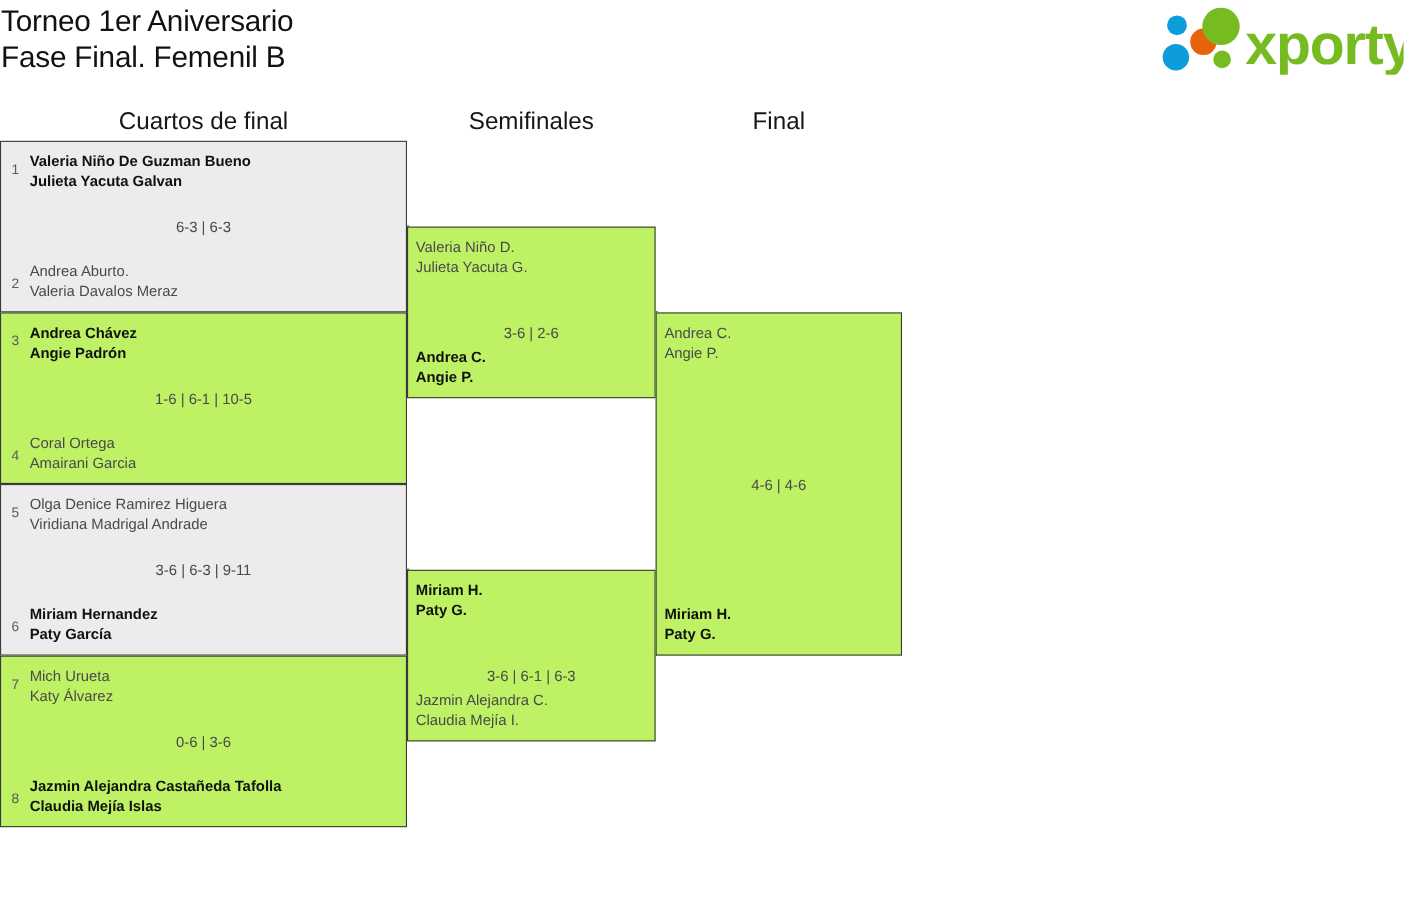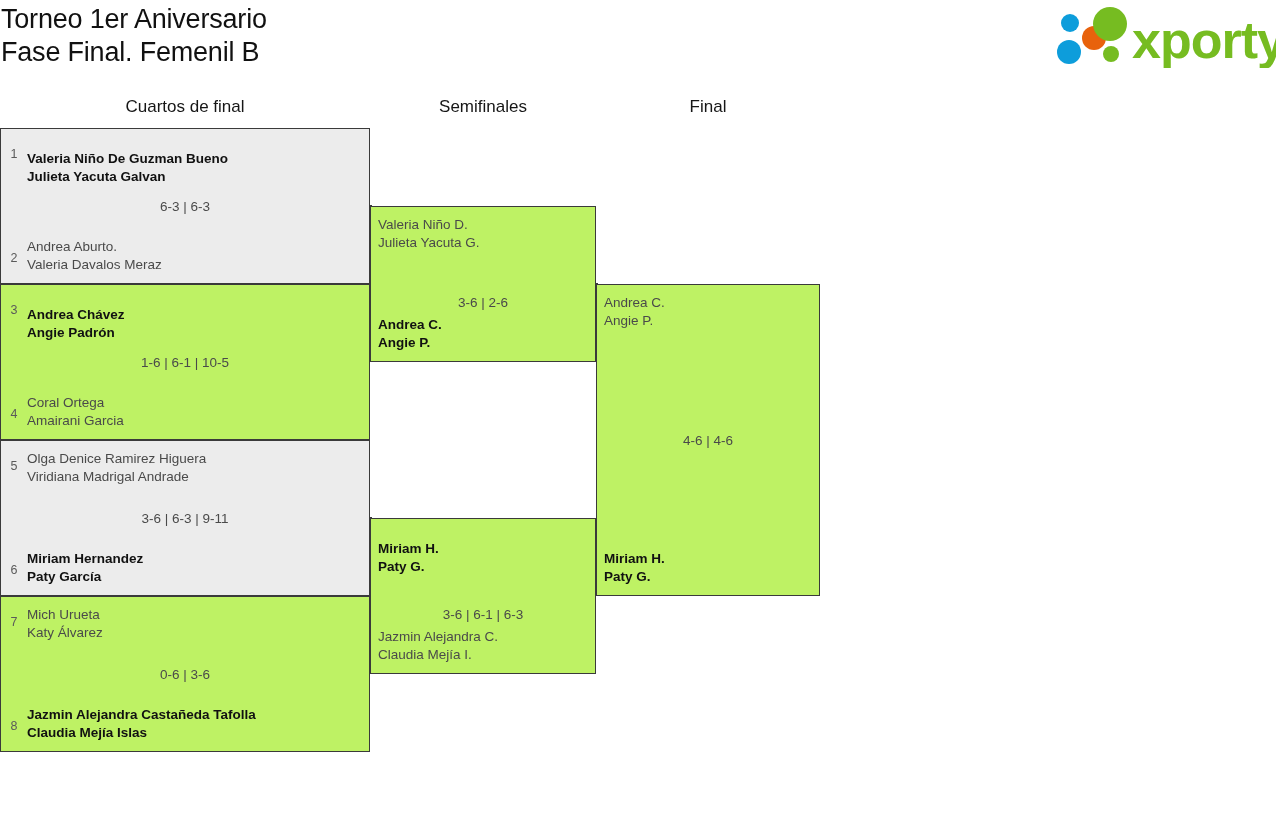--- a/index.html
+++ b/index.html
@@ -16,21 +16,21 @@
   .title-block { position: absolute; left: 0; top: 0; width: 700px; }
   .title-line { font-size: 27px; font-weight: 400; letter-spacing: -0.2px;
                 color: #111111; line-height: 33px; padding-left: 1px; }
   .title-line.l1 { padding-top: 3px; }
 
   .logo { position: absolute; left: 1048px; top: 6px; width: 228px; height: 62px; }
   .logo svg { display: block; }
 
   
   .round-header {
-    position: absolute; font-size: 17px; font-weight: 400; color: #161616;
+    position: absolute; font-size: 22px; font-weight: 400; color: #161616;
     text-align: center; white-space: nowrap; top: 97px;
   }
   .rh-qf   { left: 0px;   width: 370px; }
   .rh-sf   { left: 370px; width: 226px; }
   .rh-f    { left: 596px; width: 224px; }
 
   
   .bracket { position: absolute; left: 0; top: 128px; }
 
   .match {
@@ -54,21 +54,21 @@
 
   
   .fn { left: 596px; width: 224px; height: 312px; top: 156px; }
 
   .team {
     position: absolute; left: 0; width: 100%;
     font-size: 13.5px; line-height: 18px; color: #4a4a4a;
   }
   .team.top    { top: 9px; }
   .team.bottom { bottom: 9px; }
-  .team.winner { color: #111111; font-weight: 700; margin-top: 12px; }
+  .team.winner { color: #111111; font-weight: 700; }
   .team .pname { display: block; white-space: nowrap; }
 
   
   .qf .team .pname { padding-left: 26px; }
   .sf .team .pname, .fn .team .pname { padding-left: 7px; }
 
   .seed {
     position: absolute; left: 4px; width: 18px; text-align: center;
     font-size: 12.5px; color: #5a5a5a; font-weight: 400;
   }

